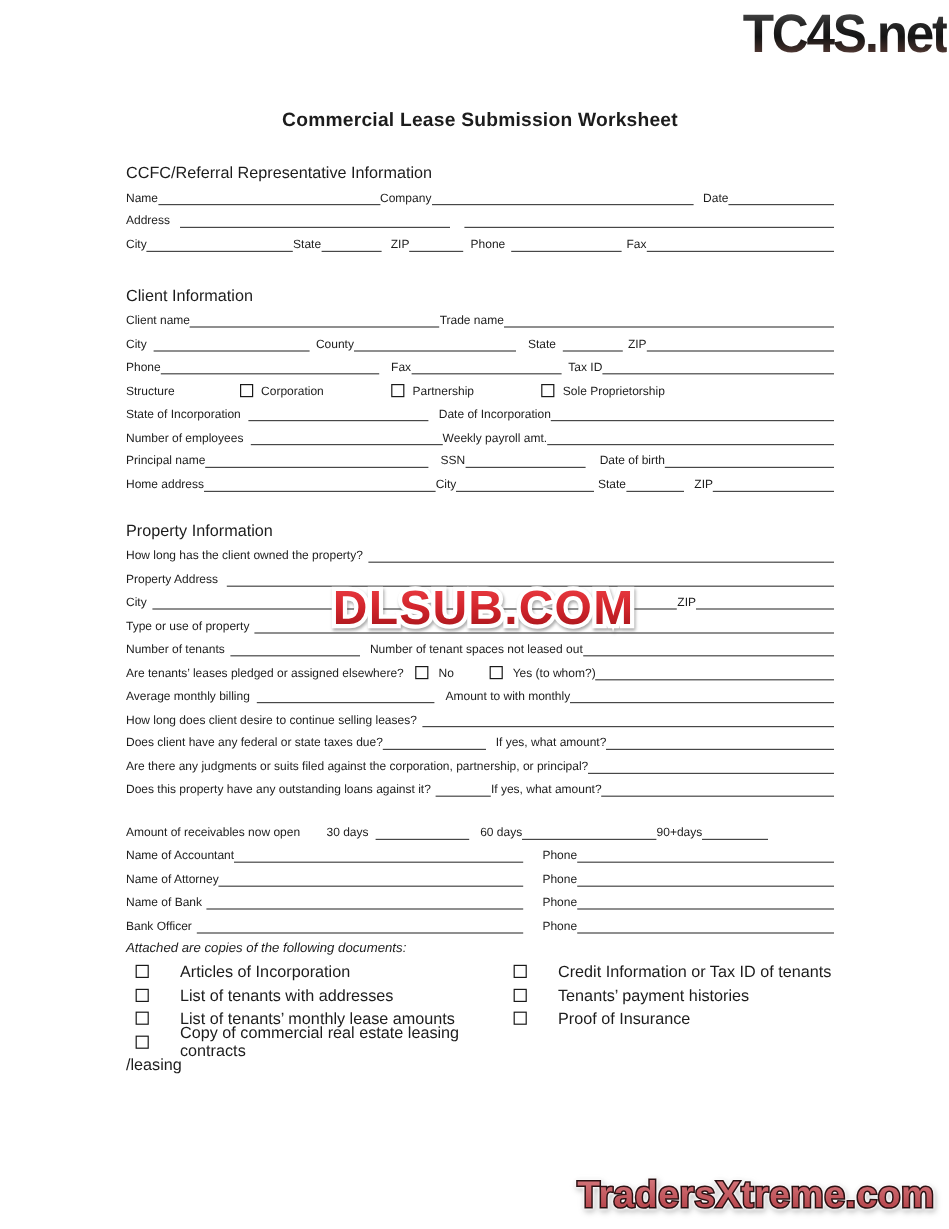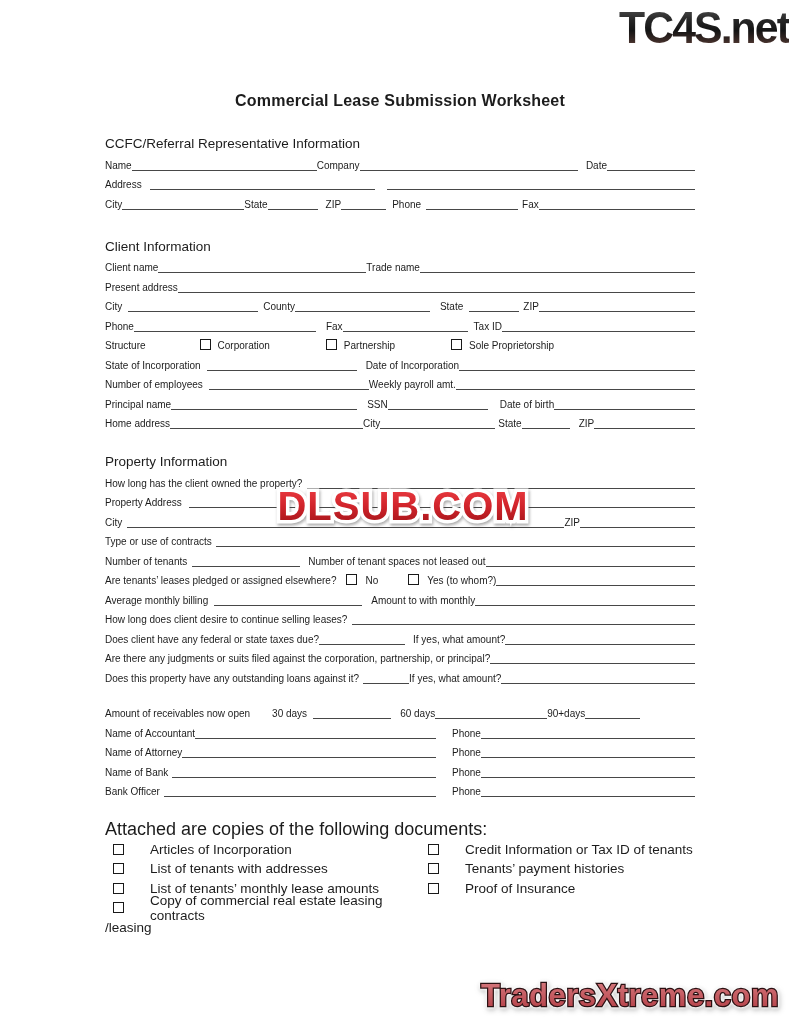--- a/index.html
+++ b/index.html
@@ -12,21 +12,21 @@
   .sh { font-weight:normal; font-size:13.5px; margin-top:26px; margin-bottom:2px; line-height:16px; }
   .sh.tight { margin-top:22px; }
   .row { display:flex; align-items:flex-end; height:19.5px; font-size:10px; white-space:nowrap; }
   .lbl { line-height:16px; flex:0 0 auto; }
   .bl { border-bottom:1px solid #474747; margin-bottom:3px; height:0; flex:0 0 auto; }
   .bl.fill { flex:1 1 auto; min-width:18px; }
   .gap { width:12px; flex:0 0 auto; }
   .cb { width:9px; height:9px; border:1.5px solid #191919; margin-bottom:4px; flex:0 0 auto; background:#fff; }
   .rleft { display:flex; align-items:flex-end; width:347px; padding-right:16px; box-sizing:border-box; flex:0 0 auto; }
   .rleft .bl.fill { flex:1 1 auto; }
-  .attach-intro { font-size:18px; height:19.5px; margin-top:20px; display:flex; align-items:center; }
+  .attach-intro { font-size:11px; font-style:italic; height:19.5px; display:flex; align-items:center; }
   .attach-row { display:flex; align-items:center; height:19.5px; font-size:13.5px; }
   .attach-row .cb { margin-bottom:0; }
   .attach-left { display:flex; align-items:center; width:323px; padding-left:8px; box-sizing:border-box; flex:0 0 auto; }
   .attach-right { display:flex; align-items:center; flex:0 0 auto; }
   .cb-lbl { margin-left:26px; }
   .footer-code { font-size:13.5px; height:19.5px; display:flex; align-items:center; }
   
   .wm-top {
     position:absolute; top:2px; right:2px; font-size:45px; font-weight:bold; letter-spacing:-2px;
     transform:scaleX(.95); transform-origin:100% 50%;
@@ -81,24 +81,20 @@
 
     <div class="sh">Client Information</div>
 
     <div class="row">
       <span class="lbl">Client name</span>
       <span class="bl" style="width:208px"></span>
       <span class="lbl">Trade name</span>
       <span class="bl fill"></span>
     </div>
 
-    <div class="row">
-      <span class="lbl">Present address</span>
-      <span class="bl fill"></span>
-    </div>
 
     <div class="row">
       <span class="lbl" style="padding-right:6px">City</span>
       <span class="bl" style="width:130px"></span>
       <span class="lbl" style="padding-left:5px">County</span>
       <span class="bl" style="width:135px"></span>
       <span class="lbl" style="padding-left:10px;padding-right:6px">State</span>
       <span class="bl" style="width:50px"></span>
       <span class="lbl" style="padding-left:4px">ZIP</span>
       <span class="bl fill"></span>
@@ -170,21 +166,21 @@
     </div>
 
     <div class="row">
       <span class="lbl" style="padding-right:5px">City</span>
       <span class="bl fill"></span>
       <span class="lbl">ZIP</span>
       <span class="bl" style="width:115px"></span>
     </div>
 
     <div class="row">
-      <span class="lbl" style="padding-right:4px">Type or use of contracts</span>
+      <span class="lbl" style="padding-right:4px">Type or use of property</span>
       <span class="bl fill"></span>
     </div>
 
     <div class="row">
       <span class="lbl" style="padding-right:5px">Number of tenants</span>
       <span class="bl" style="width:108px"></span>
       <span class="lbl" style="padding-left:8px">Number of tenant spaces not leased out</span>
       <span class="bl fill"></span>
     </div>
 

